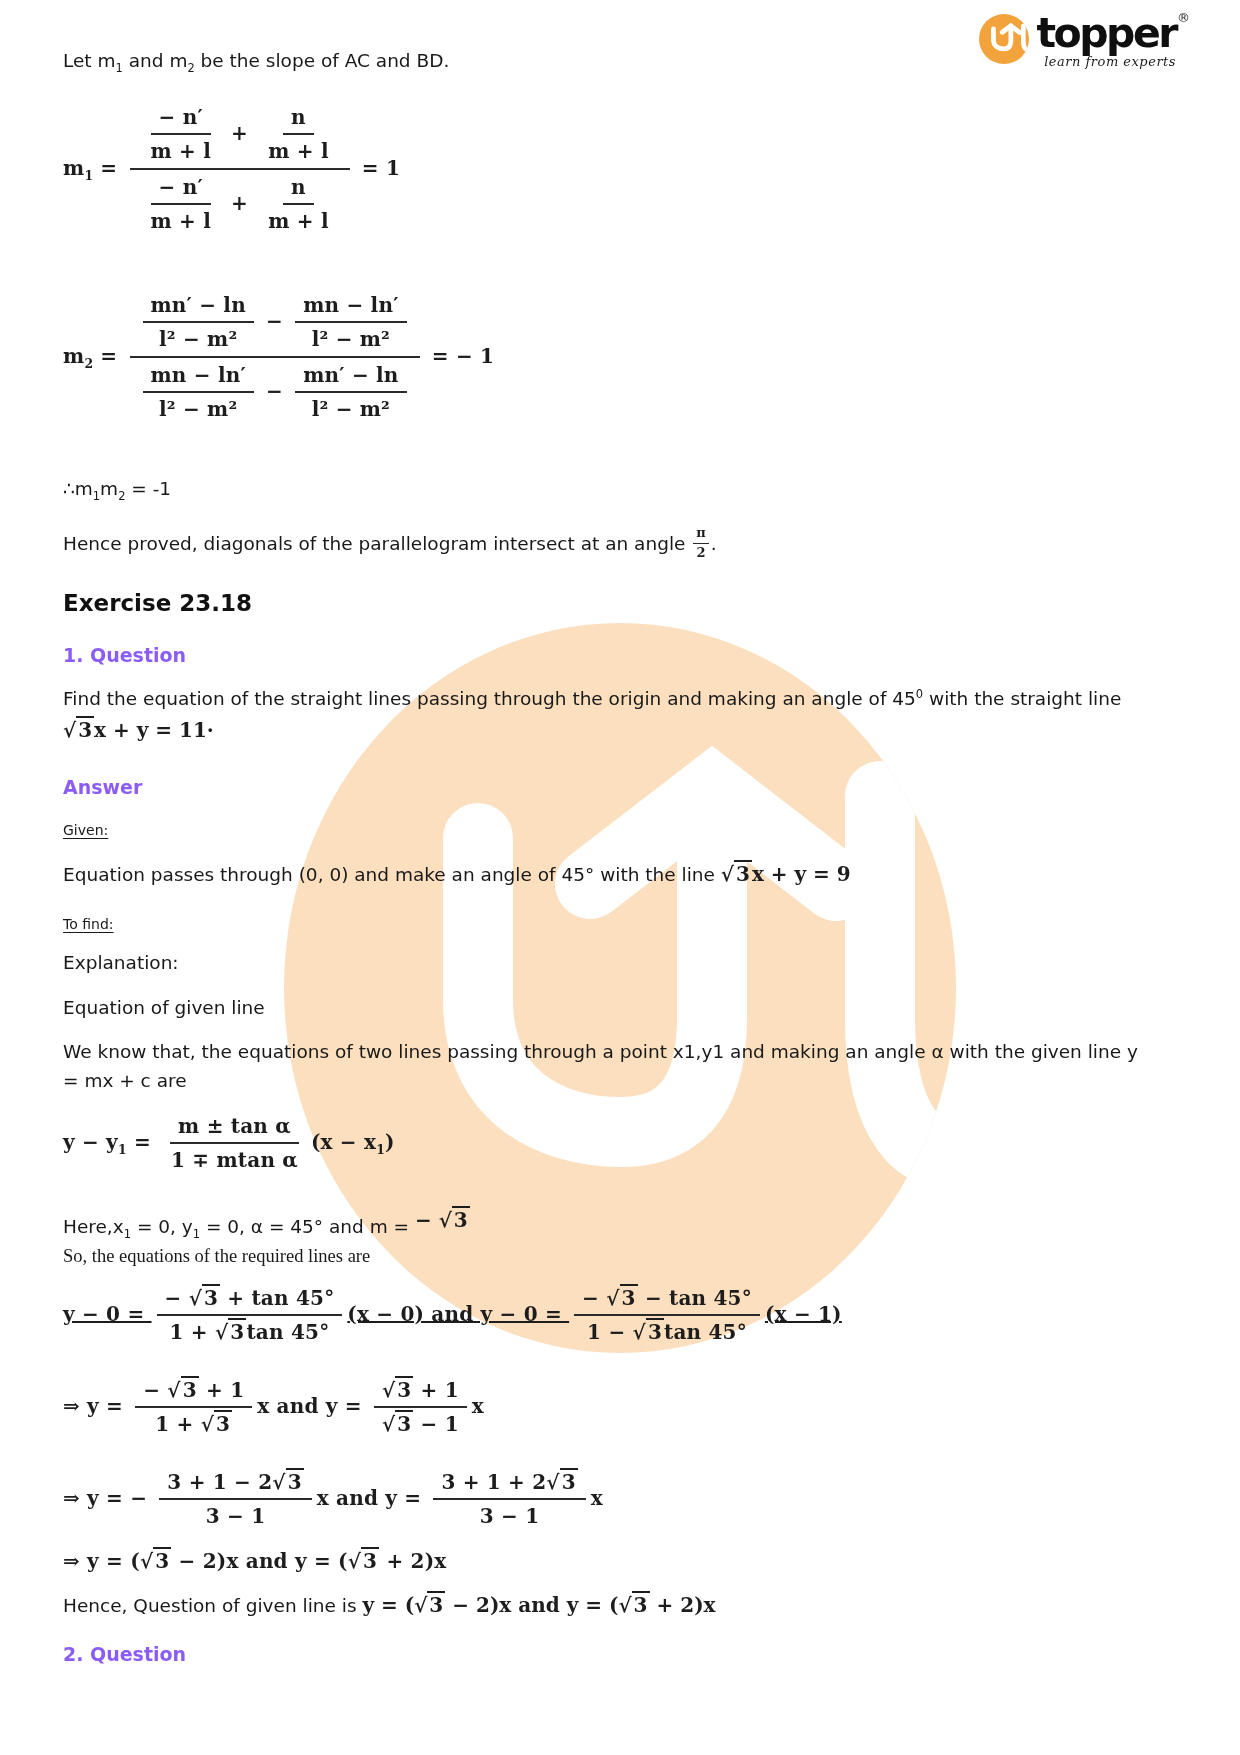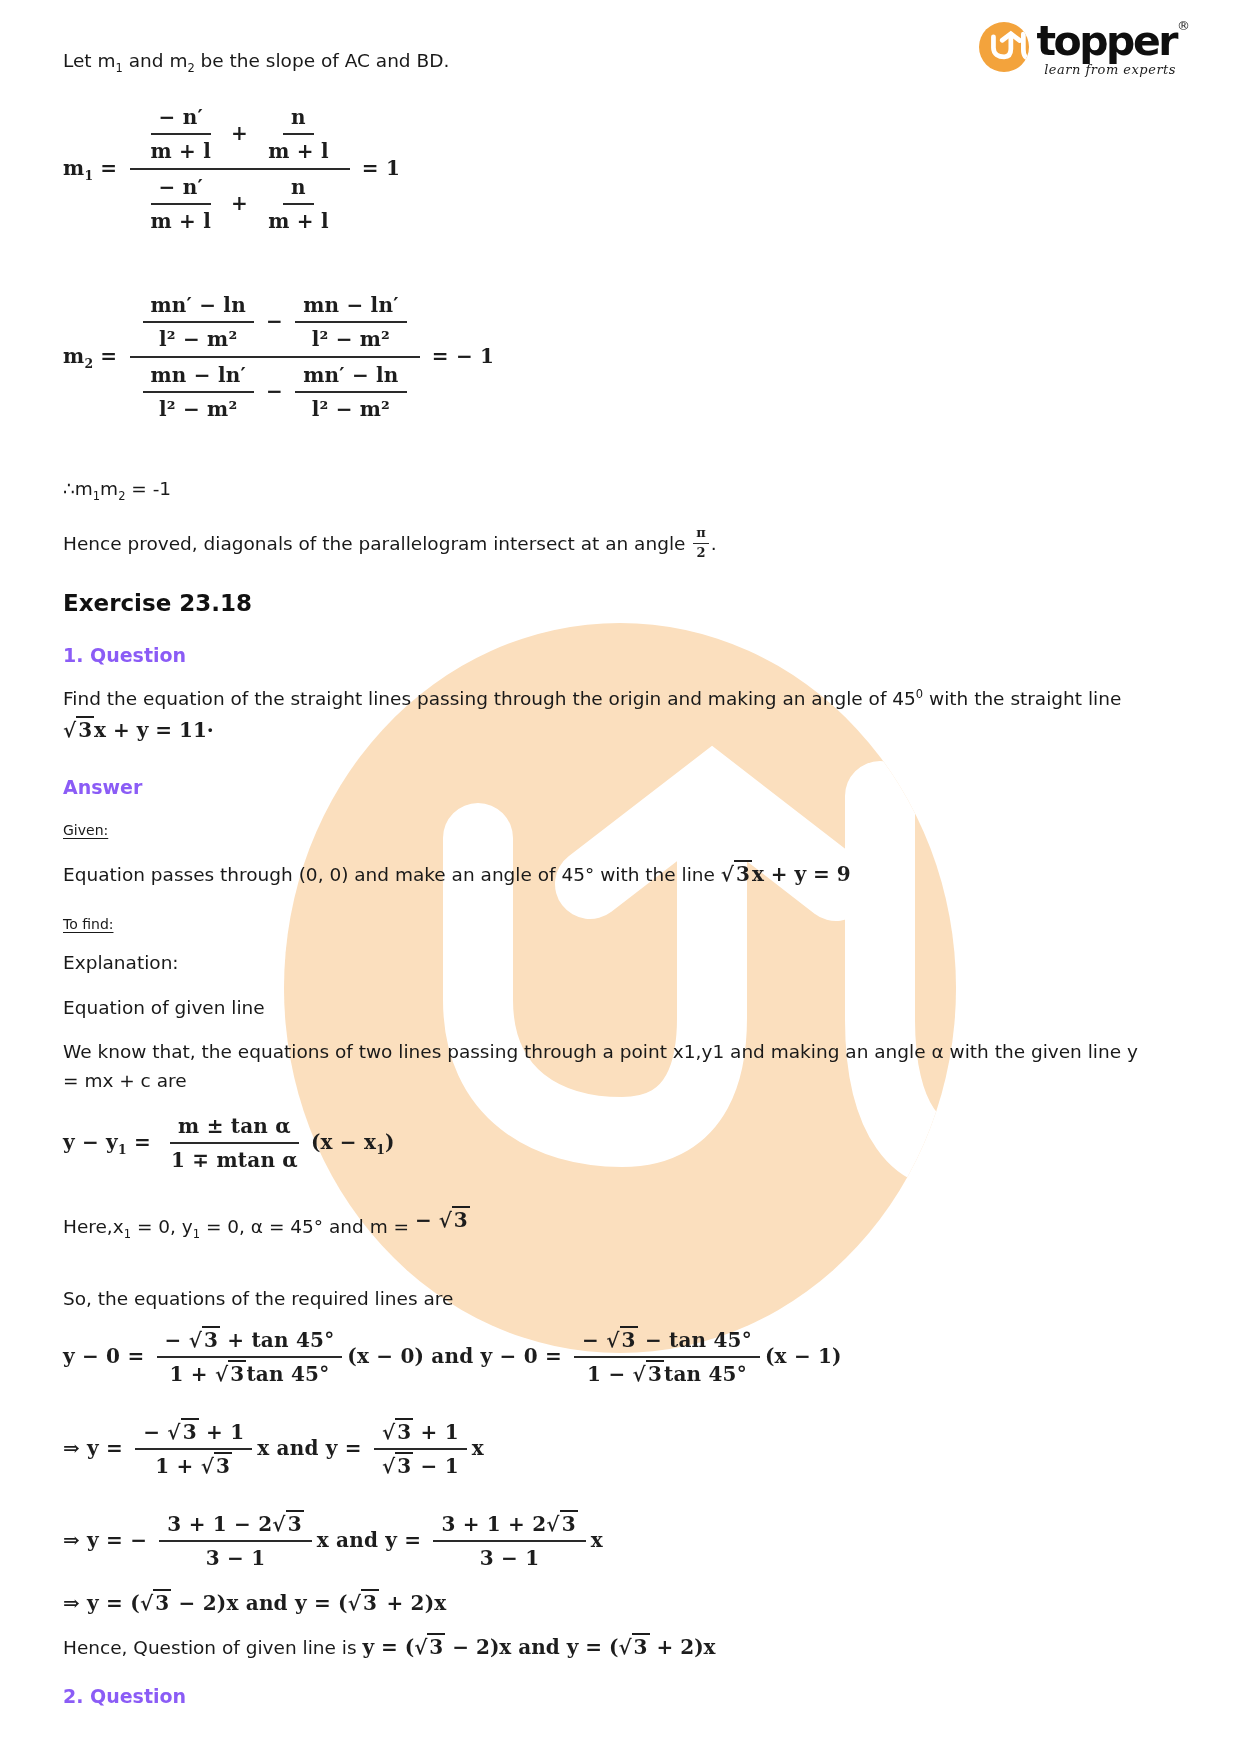--- a/index.html
+++ b/index.html
@@ -2,21 +2,21 @@
 <html><head>
 <meta charset="utf-8">
 <style>
   html,body{margin:0;padding:0;}
   body{
     width:1240px;height:1755px;position:relative;background:#ffffff;
     overflow:hidden;font-family:"DejaVu Sans","Liberation Sans",sans-serif;
   }
   svg.wm{position:absolute;left:0;top:0;z-index:0;}
   #logo{
-    position:absolute;top:22px;right:50px;z-index:2;display:flex;
+    position:absolute;top:14px;right:50px;z-index:2;display:flex;
     align-items:flex-start;gap:8px;
   }
   .brand-wrap{position:relative;padding-right:14px;}
   .brand{
     font-family:"DejaVu Sans","Liberation Sans",sans-serif;font-weight:700;
     font-size:41px;letter-spacing:-2.5px;color:#0f0f0f;line-height:0.95;
   }
   .reg{position:absolute;top:-4px;right:0;font-size:13px;font-weight:400;color:#222;}
   .tagline{
     text-align:right;font-family:"DejaVu Serif","Liberation Serif",serif;
@@ -60,22 +60,22 @@
   [data-name="question-1-text"]{margin-top:18px;max-width:1070px;}
   [data-name="answer-heading"]{margin-top:30px;}
   [data-name="given-label"]{margin-top:24px;}
   [data-name="given-text"]{margin-top:20px;}
   [data-name="tofind-label"]{margin-top:26px;}
   [data-name="tofind-text"]{margin-top:16px;}
   [data-name="explanation-label"]{margin-top:16px;}
   [data-name="explanation-text"]{margin-top:14px;max-width:1080px;}
   [data-name="formula-angle"]{margin-top:16px;}
   [data-name="here-values"]{margin-top:36px;}
-  [data-name="so-equations"]{margin-top:42px;}
-  [data-name="formula-tan"]{margin-top:12px;}
+  [data-name="so-equations"]{font-family:Liberation Serif, serif;}
+  [data-name="formula-tan"]{margin-top:12px;text-decoration:underline;}
   [data-name="formula-simplify-1"]{margin-top:30px;}
   [data-name="formula-simplify-2"]{margin-top:30px;}
   [data-name="formula-result"]{margin-top:18px;}
   [data-name="hence-result"]{margin-top:14px;}
   [data-name="question-2-heading"]{margin-top:22px;}
 </style>
 </head>
 <body>
 
 <svg class="wm" width="1240" height="1755" viewBox="0 0 1240 1755" data-name="topper-watermark" aria-hidden="true">

